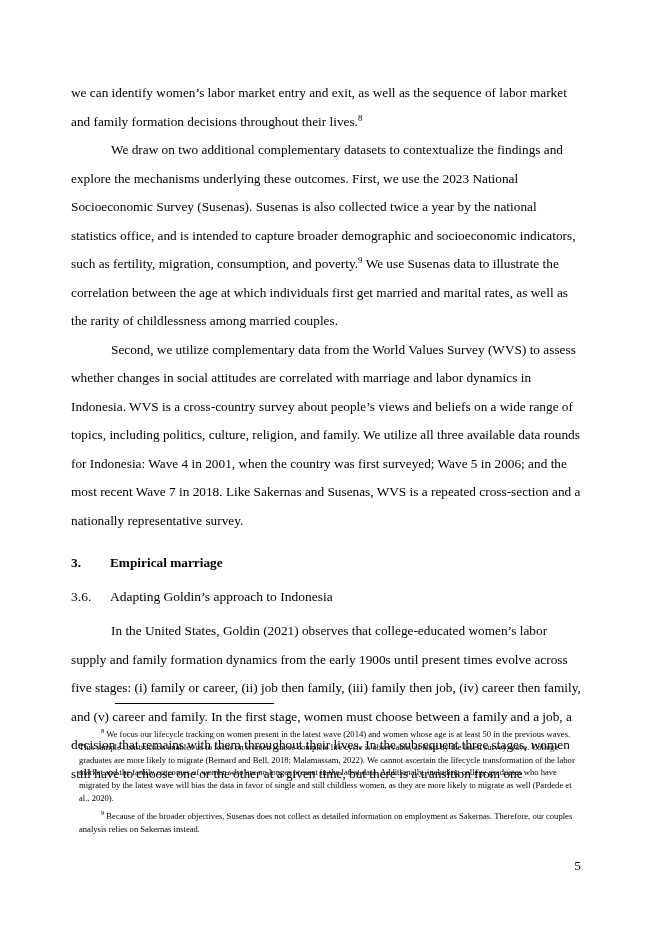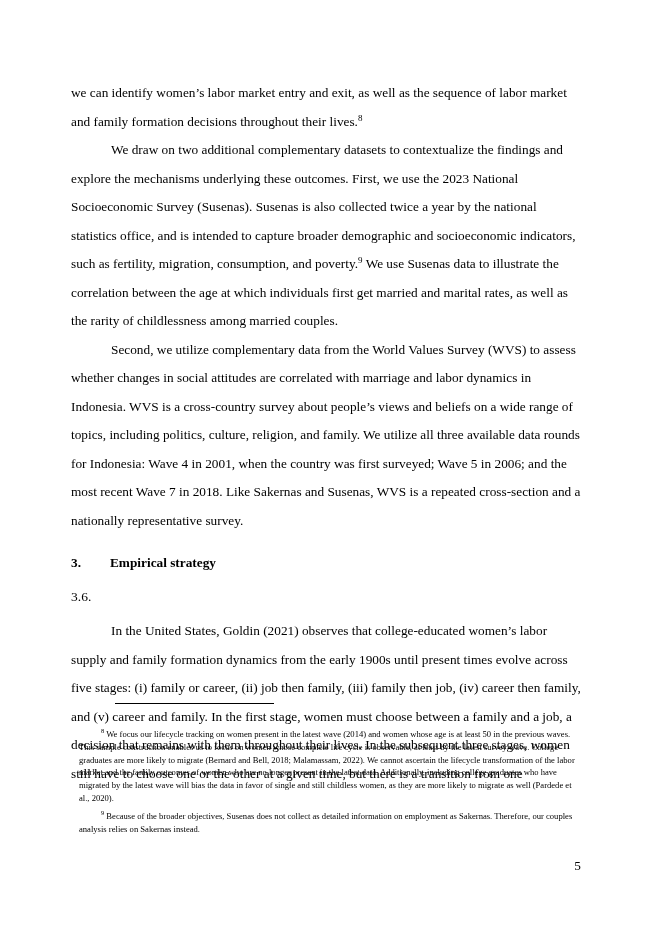--- a/index.html
+++ b/index.html
@@ -136,27 +136,28 @@
     <p class="para"><span>we can identify women’s labor market entry and exit, as well as the sequence of labor market and family formation decisions throughout their lives.</span><sup class="fn">8</sup></p>
 
     <p class="para indent"><span>We draw on two additional complementary datasets to contextualize the findings and explore the mechanisms underlying these outcomes. First, we use the 2023 National Socioeconomic Survey (Susenas). Susenas is also collected twice a year by the national statistics office, and is intended to capture broader demographic and socioeconomic indicators, such as fertility, migration, consumption, and poverty.</span><sup class="fn">9</sup><span> We use Susenas data to illustrate the correlation between the age at which individuals first get married and marital rates, as well as the rarity of childlessness among married couples.</span></p>
 
     <p class="para indent"><span>Second, we utilize complementary data from the World Values Survey (WVS) to assess whether changes in social attitudes are correlated with marriage and labor dynamics in Indonesia. WVS is a cross-country survey about people’s views and beliefs on a wide range of topics, including politics, culture, religion, and family. We utilize all three available data rounds for Indonesia: Wave 4 in 2001, when the country was first surveyed; Wave 5 in 2006; and the most recent Wave 7 in 2018. Like Sakernas and Susenas, WVS is a repeated cross-section and a nationally representative survey.</span></p>
 
     <div class="gap-before-sec"></div>
 
     <div class="h-sec">
       <span class="num">3.</span>
-      <span>Empirical strategy</span>
+      <span>Empirical marriage</span>
     </div>
 
     <div class="gap-after-sec"></div>
 
     <div class="h-sub">
       <span class="num">3.6.</span>
+      <span>Adapting Goldin’s approach to Indonesia</span>
     </div>
 
     <div class="gap-after-sub"></div>
 
     <p class="para indent"><span>In the United States, Goldin (2021) observes that college-educated women’s labor supply and family formation dynamics from the early 1900s until present times evolve across five stages: (i) family or career, (ii) job then family, (iii) family then job, (iv) career then family, and (v) career and family. In the first stage, women must choose between a family and a job, a decision that remains with them throughout their lives. In the subsequent three stages, women still have to choose one or the other at a given time, but there is a transition from one</span></p>
 
   </div>
 
   <div class="fn-rule"></div>
 

